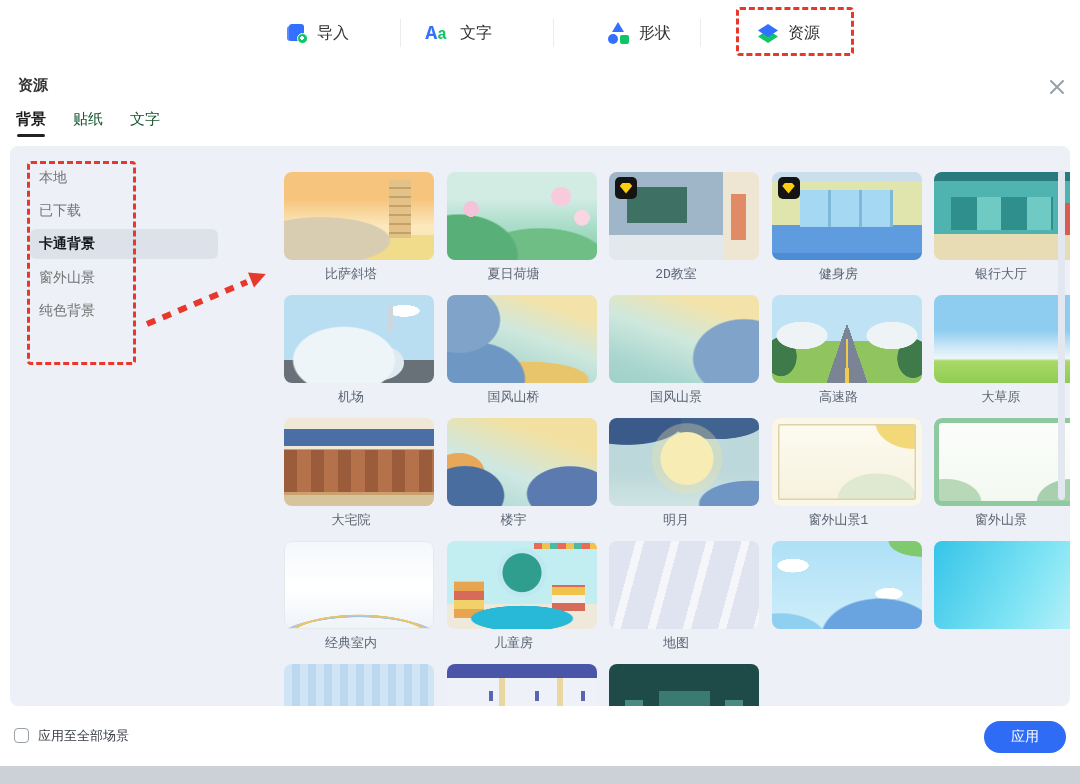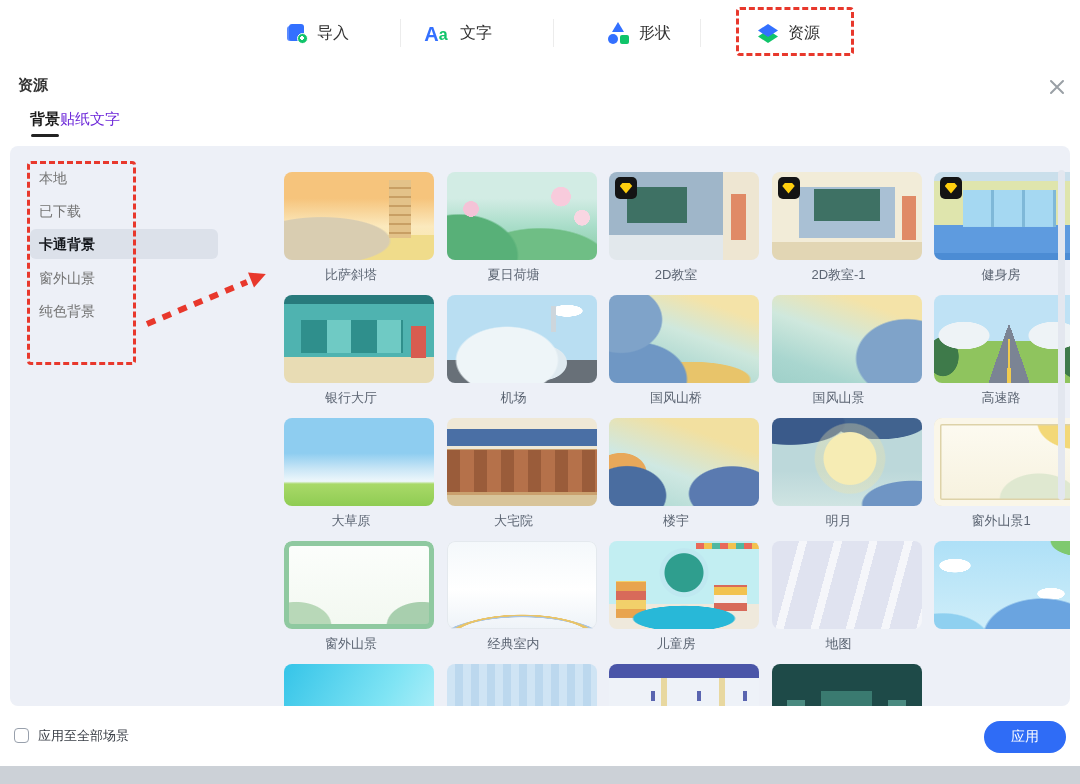--- a/index.html
+++ b/index.html
@@ -1,17 +1,17 @@
 <!DOCTYPE html>
 <html><head>
 <meta charset="utf-8">
 <style>
   html,body{margin:0;padding:0;background:#fff;}
   #app{position:relative;width:1080px;height:784px;overflow:hidden;background:#fff;
-       font-family:Liberation Sans, sans-serif;color:#333;}
+       font-family:Liberation Mono, monospace;color:#333;}
 
   
   .toolbar{position:absolute;left:0;top:0;width:1080px;height:66px;background:#fff;
            border-bottom:1px solid #ececec;box-shadow:0 2px 6px rgba(0,0,0,.04);}
   .tb-item{position:absolute;top:17px;height:32px;display:flex;align-items:center;gap:9px;
            font-size:16px;font-weight:500;color:#333;cursor:pointer;}
   .tb-sep{position:absolute;top:19px;width:1px;height:28px;background:#ececec;}
   .ic{width:22px;height:22px;position:relative;flex:0 0 auto;}
   
   .ic-import .doc{position:absolute;left:3px;top:2px;width:15px;height:17px;border-radius:3px;background:#3370ff;}
@@ -34,22 +34,22 @@
   .ic-res .lay{position:absolute;left:1px;width:20px;height:13px;
       clip-path:polygon(50% 0,100% 50%,50% 100%,0 50%);}
   .ic-res .lay.g{top:8px;background:#10c46a;}
   .ic-res .lay.b{top:2px;background:#3370ff;}
   .anno-box{position:absolute;border:3px dashed #e8382c;border-radius:4px;pointer-events:none;}
 
   
   .panel{position:absolute;left:0;top:66px;width:1080px;height:700px;background:#fff;}
   .panel-title{position:absolute;left:18px;top:10px;font-size:15px;font-weight:600;color:#333;}
   .close-btn{position:absolute;right:12px;top:10px;width:22px;height:22px;cursor:pointer;}
-  .tabs{position:absolute;left:30px;top:44px;display:flex;}
-  .tab{font-size:15px;color:#6d28d9;cursor:pointer;padding-bottom:8px;position:relative;}
+  .tabs{position:absolute;left:16px;top:44px;display:flex;gap:27px;}
+  .tab{font-size:15px;color:#14532d;cursor:pointer;padding-bottom:8px;position:relative;}
   .tab.active{color:#1a1a1a;font-weight:bold;}
   .tab.active::after{content:"";position:absolute;left:1px;bottom:0;width:28px;height:3px;background:#222;border-radius:2px;}
 
   
   .content{position:absolute;left:10px;top:80px;width:1060px;height:560px;background:#edf0f7;
            border-radius:8px;overflow:hidden;}
   .side-item{position:absolute;left:20px;width:188px;height:30px;line-height:30px;
              padding-left:9px;box-sizing:border-box;font-size:14px;color:#737373;
              border-radius:6px;cursor:pointer;}
   .side-item.sel{background:#dce1ea;font-weight:bold;color:#15181d;}
@@ -288,28 +288,20 @@
           </div>
         <div class="cell">
             <div class="thumb a3">
               <span class="vip">
                 <i></i>
               </span>
             </div>
             <div class="cap">2D教室</div>
           </div>
         <div class="cell">
-            <div class="thumb a4">
-              <span class="vip">
-                <i></i>
-              </span>
-            </div>
-            <div class="cap">2D教室-1</div>
-          </div>
-        <div class="cell">
             <div class="thumb a5">
               <span class="vip">
                 <i></i>
               </span>
             </div>
             <div class="cap">健身房</div>
           </div>
 
         <div class="cell">
             <div class="thumb a6"></div>

